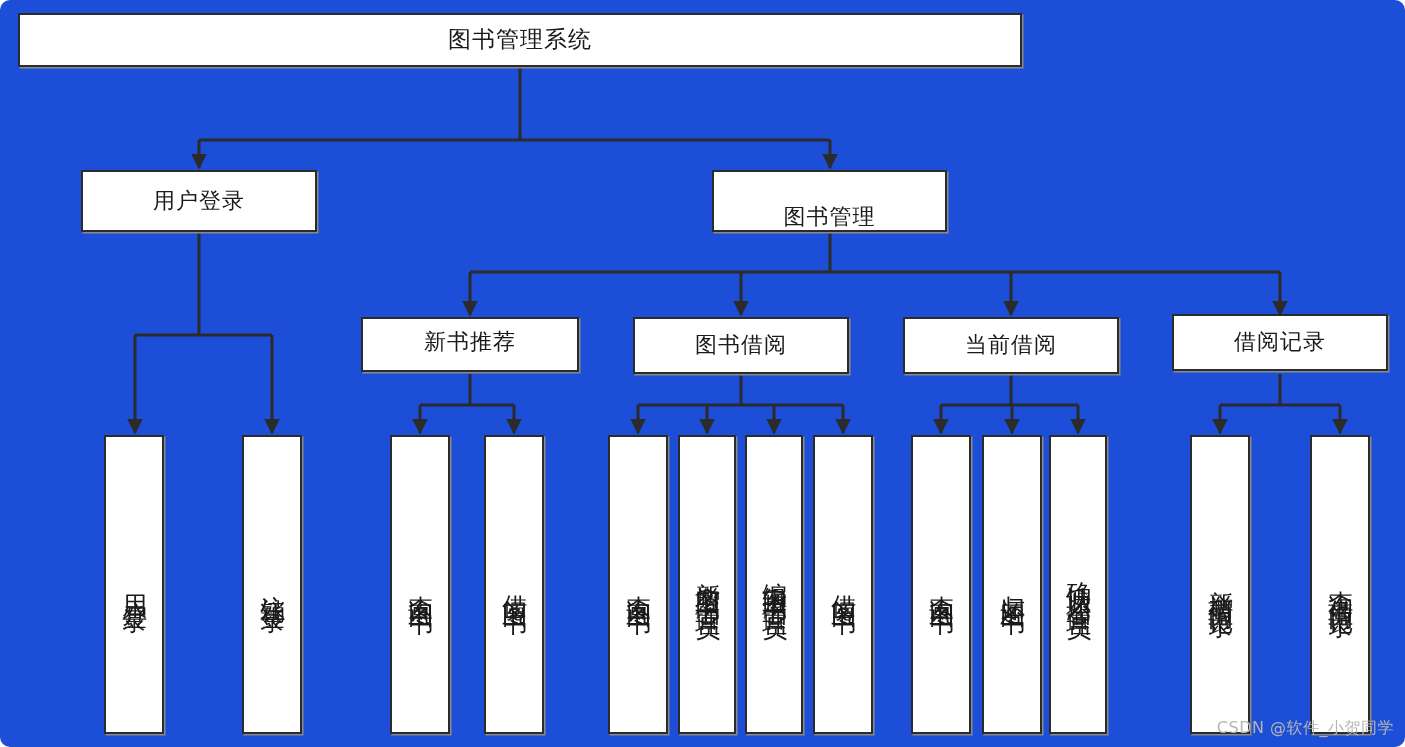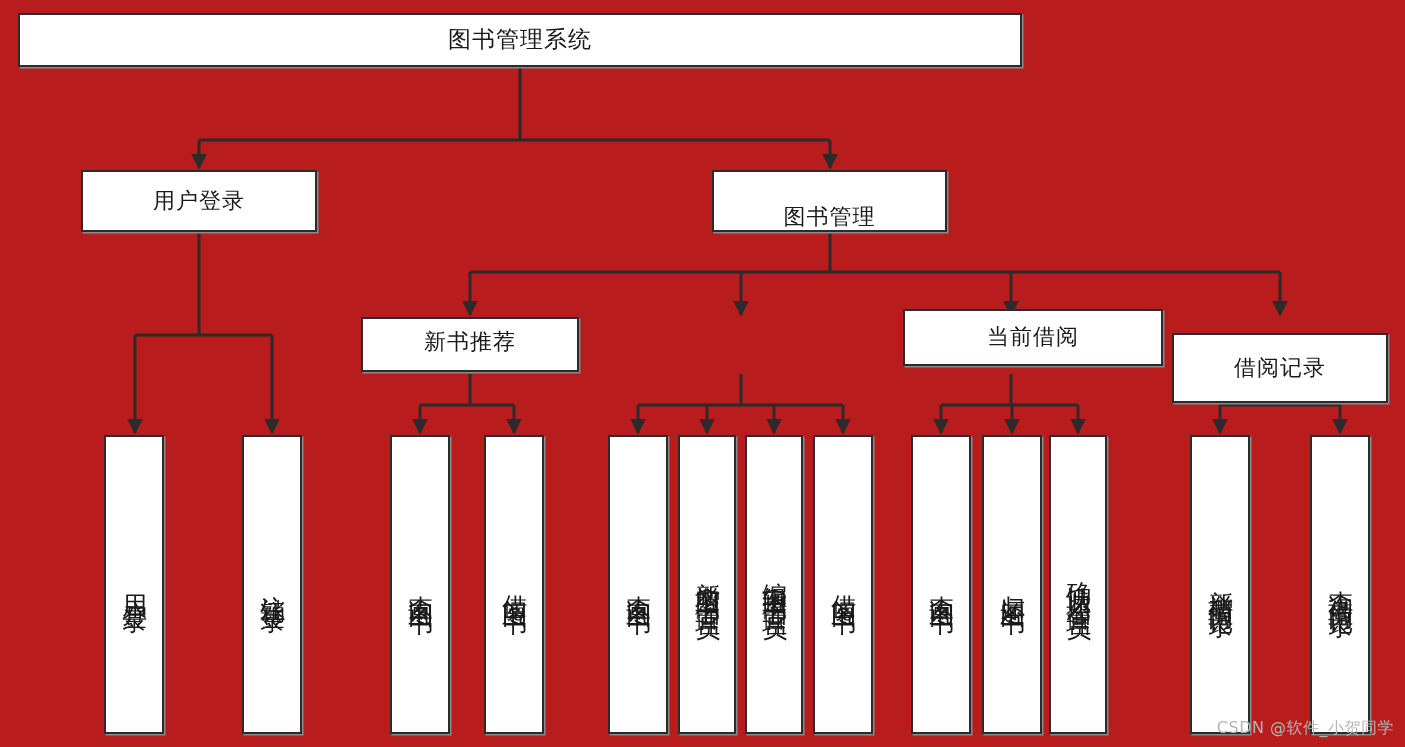--- a/index.html
+++ b/index.html
@@ -4,23 +4,24 @@
 <style>
   html, body {
     margin: 0;
     padding: 0;
     background: #ffffff;
   }
   #canvas {
     position: relative;
     width: 1405px;
     height: 747px;
-    background: #b91c1c;
+    background: #1d4ed8;
     font-family: "DejaVu Sans", "Liberation Sans", sans-serif;
     overflow: hidden;
+    border-radius: 10px;
   }
   #edges {
     position: absolute;
     left: 0;
     top: 0;
     width: 1405px;
     height: 747px;
     pointer-events: none;
   }
   .node {
@@ -127,24 +128,27 @@
   <div class="node h" style="left:81px; top:170px; width:236px; height:62px;">
     <span>用户登录</span>
   </div>
   <div class="node h" style="left:712px; top:170px; width:235px; height:62px;align-items:flex-end;">
     <span>图书管理</span>
   </div>
 
   <div class="node h" style="left:361px; top:317px; width:218px; height:55px;font-family:Liberation Mono, monospace;">
     <span>新书推荐</span>
   </div>
-  <div class="node h" style="left:903px; top:309px; width:260px; height:57px;">
+  <div class="node h" style="left:633px; top:317px; width:216px; height:57px;">
+    <span>图书借阅</span>
+  </div>
+  <div class="node h" style="left:903px; top:317px; width:216px; height:57px;">
     <span>当前借阅</span>
   </div>
-  <div class="node h" style="left:1172px; top:333px; width:216px; height:70px;">
+  <div class="node h" style="left:1172px; top:314px; width:216px; height:57px;">
     <span>借阅记录</span>
   </div>
 
   <div class="node v" style="left:104px; top:435px; width:60px; height:299px;">
     <span>用户登录</span>
   </div>
   <div class="node v" style="left:242px; top:435px; width:60px; height:299px;">
     <span>注销登录</span>
   </div>
   <div class="node v" style="left:390px; top:435px; width:60px; height:299px;">

